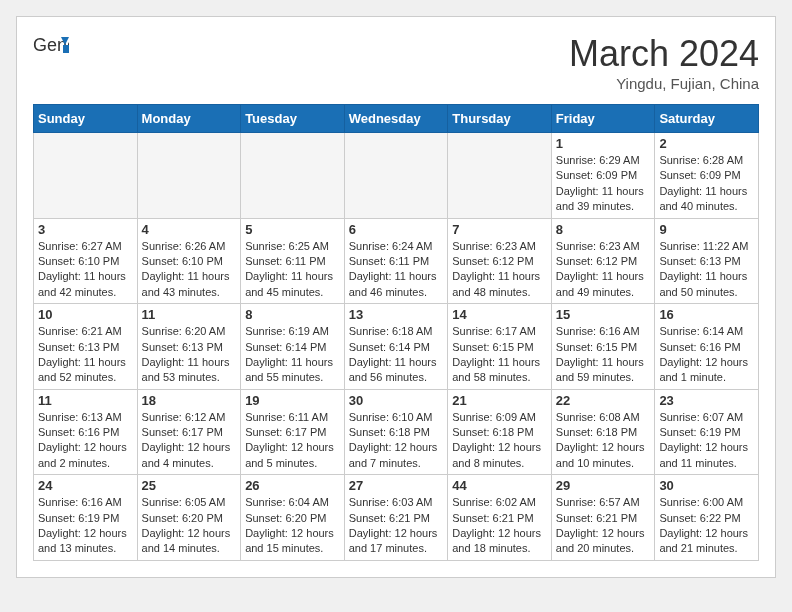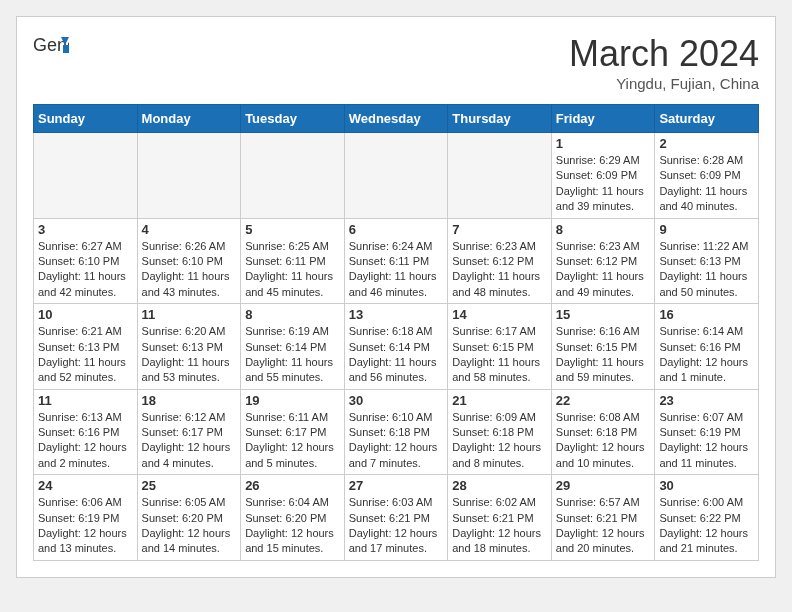--- a/index.html
+++ b/index.html
@@ -266,21 +266,21 @@
           <td>
             <span class="day-number">23</span>
             <div class="day-info">Sunrise: 6:07 AM
 Sunset: 6:19 PM
 Daylight: 12 hours and 11 minutes.</div>
           </td>
         </tr>
         <tr>
           <td>
             <span class="day-number">24</span>
-            <div class="day-info">Sunrise: 6:06 AM
+            <div class="day-info">Sunrise: 6:16 AM
 Sunset: 6:19 PM
 Daylight: 12 hours and 13 minutes.</div>
           </td>
           <td>
             <span class="day-number">25</span>
             <div class="day-info">Sunrise: 6:05 AM
 Sunset: 6:20 PM
 Daylight: 12 hours and 14 minutes.</div>
           </td>
           <td>
@@ -289,21 +289,21 @@
 Sunset: 6:20 PM
 Daylight: 12 hours and 15 minutes.</div>
           </td>
           <td>
             <span class="day-number">27</span>
             <div class="day-info">Sunrise: 6:03 AM
 Sunset: 6:21 PM
 Daylight: 12 hours and 17 minutes.</div>
           </td>
           <td>
-            <span class="day-number">28</span>
+            <span class="day-number">44</span>
             <div class="day-info">Sunrise: 6:02 AM
 Sunset: 6:21 PM
 Daylight: 12 hours and 18 minutes.</div>
           </td>
           <td>
             <span class="day-number">29</span>
             <div class="day-info">Sunrise: 6:57 AM
 Sunset: 6:21 PM
 Daylight: 12 hours and 20 minutes.</div>
           </td>

